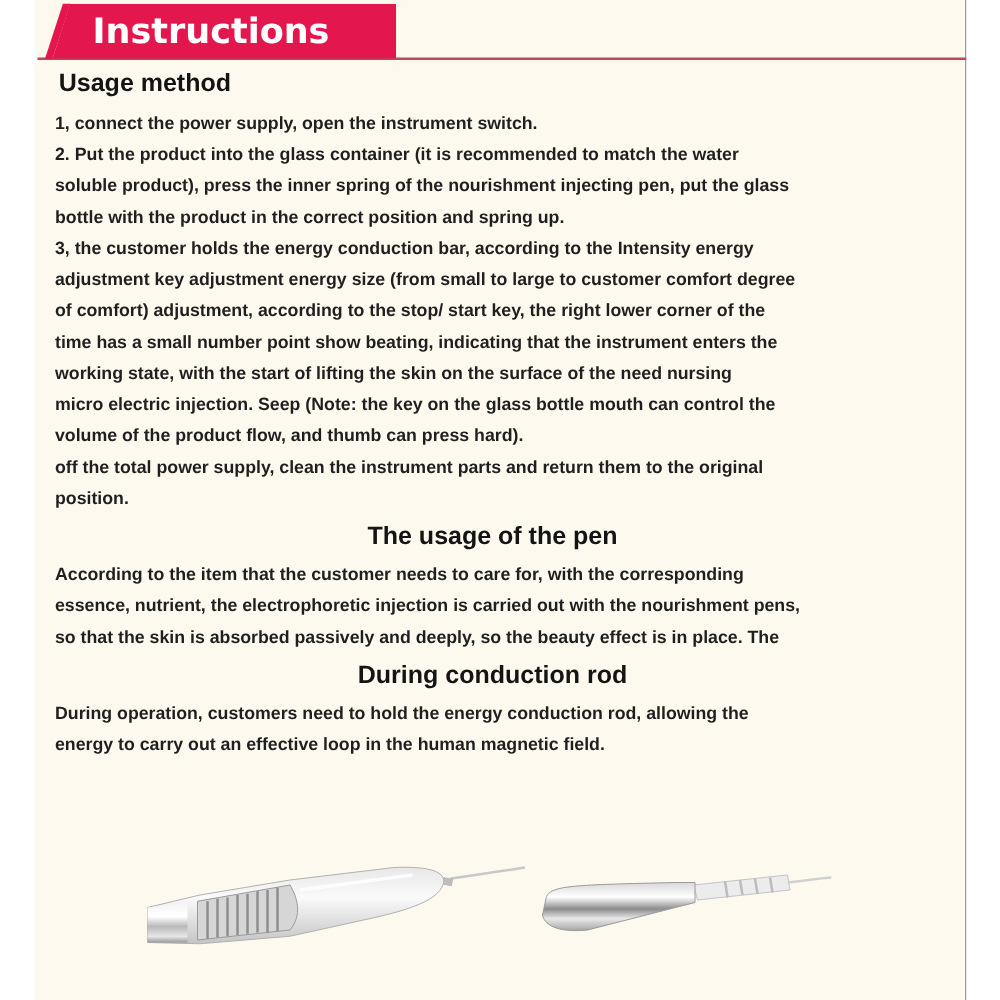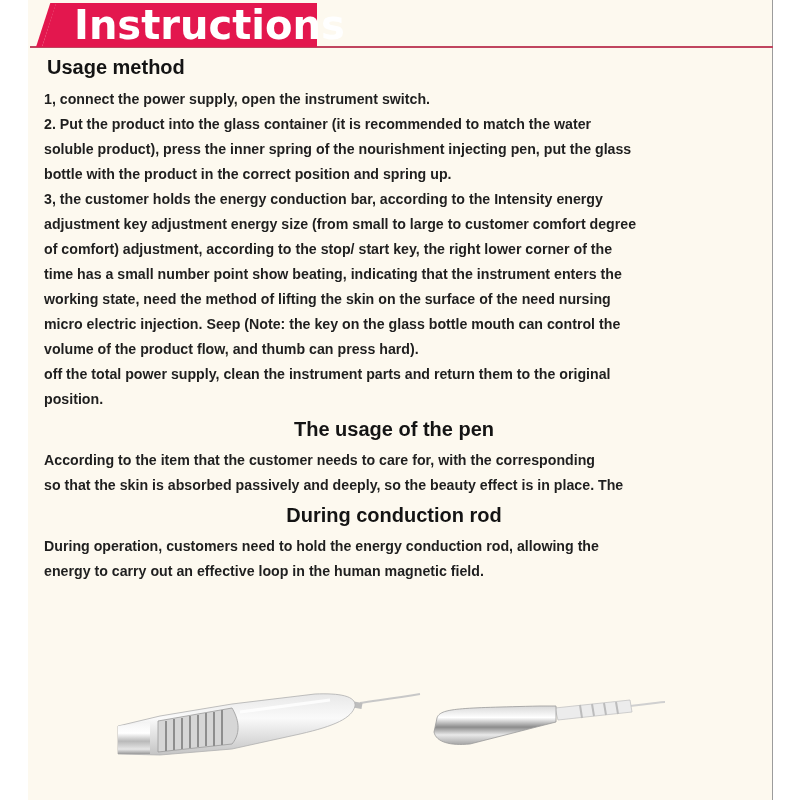--- a/index.html
+++ b/index.html
@@ -48,21 +48,21 @@
     clip-path: polygon(14px 0, 100% 0, 100% 100%, 0 100%);
   }
   .banner-title {
     position: absolute;
     left: 74px;
     top: 3px;
     height: 32px;
     line-height: 44px;
     font-family: "DejaVu Sans", sans-serif;
     font-weight: bold;
-    font-size: 40px;
+    font-size: 28px;
     color: #ffffff;
     letter-spacing: 0px;
     white-space: nowrap;
   }
   .content {
     position: absolute;
     left: 44px;
     top: 48px;
     width: 700px;
     font-family: "Liberation Sans", sans-serif;
@@ -113,32 +113,33 @@
     <h2>Usage method</h2>
     <div>
       <p class="line">1, connect the power supply, open the instrument switch.</p>
       <p class="line">2. Put the product into the glass container (it is recommended to match the water</p>
       <p class="line">soluble product), press the inner spring of the nourishment injecting pen, put the glass</p>
       <p class="line">bottle with the product in the correct position and spring up.</p>
       <p class="line">3, the customer holds the energy conduction bar, according to the Intensity energy</p>
       <p class="line">adjustment key adjustment energy size (from small to large to customer comfort degree</p>
       <p class="line">of comfort) adjustment, according to the stop/ start key, the right lower corner of the</p>
       <p class="line">time has a small number point show beating, indicating that the instrument enters the</p>
-      <p class="line">working state, need the method of lifting the skin on the surface of the need nursing</p>
+      <p class="line">working state, with the start of lifting the skin on the surface of the need nursing</p>
       <p class="line">micro electric injection. Seep (Note: the key on the glass bottle mouth can control the</p>
       <p class="line">volume of the product flow, and thumb can press hard).</p>
       <p class="line">off the total power supply, clean the instrument parts and return them to the original</p>
       <p class="line">position.</p>
     </div>
   </div>
 
   <div class="sec2">
     <h2>The usage of the pen</h2>
     <div>
       <p class="line">According to the item that the customer needs to care for, with the corresponding</p>
+      <p class="line">essence, nutrient, the electrophoretic injection is carried out with the nourishment pens,</p>
       <p class="line">so that the skin is absorbed passively and deeply, so the beauty effect is in place. The</p>
     </div>
   </div>
 
   <div class="sec3">
     <h2>During conduction rod</h2>
     <div>
       <p class="line">During operation, customers need to hold the energy conduction rod, allowing the</p>
       <p class="line">energy to carry out an effective loop in the human magnetic field.</p>
     </div>

